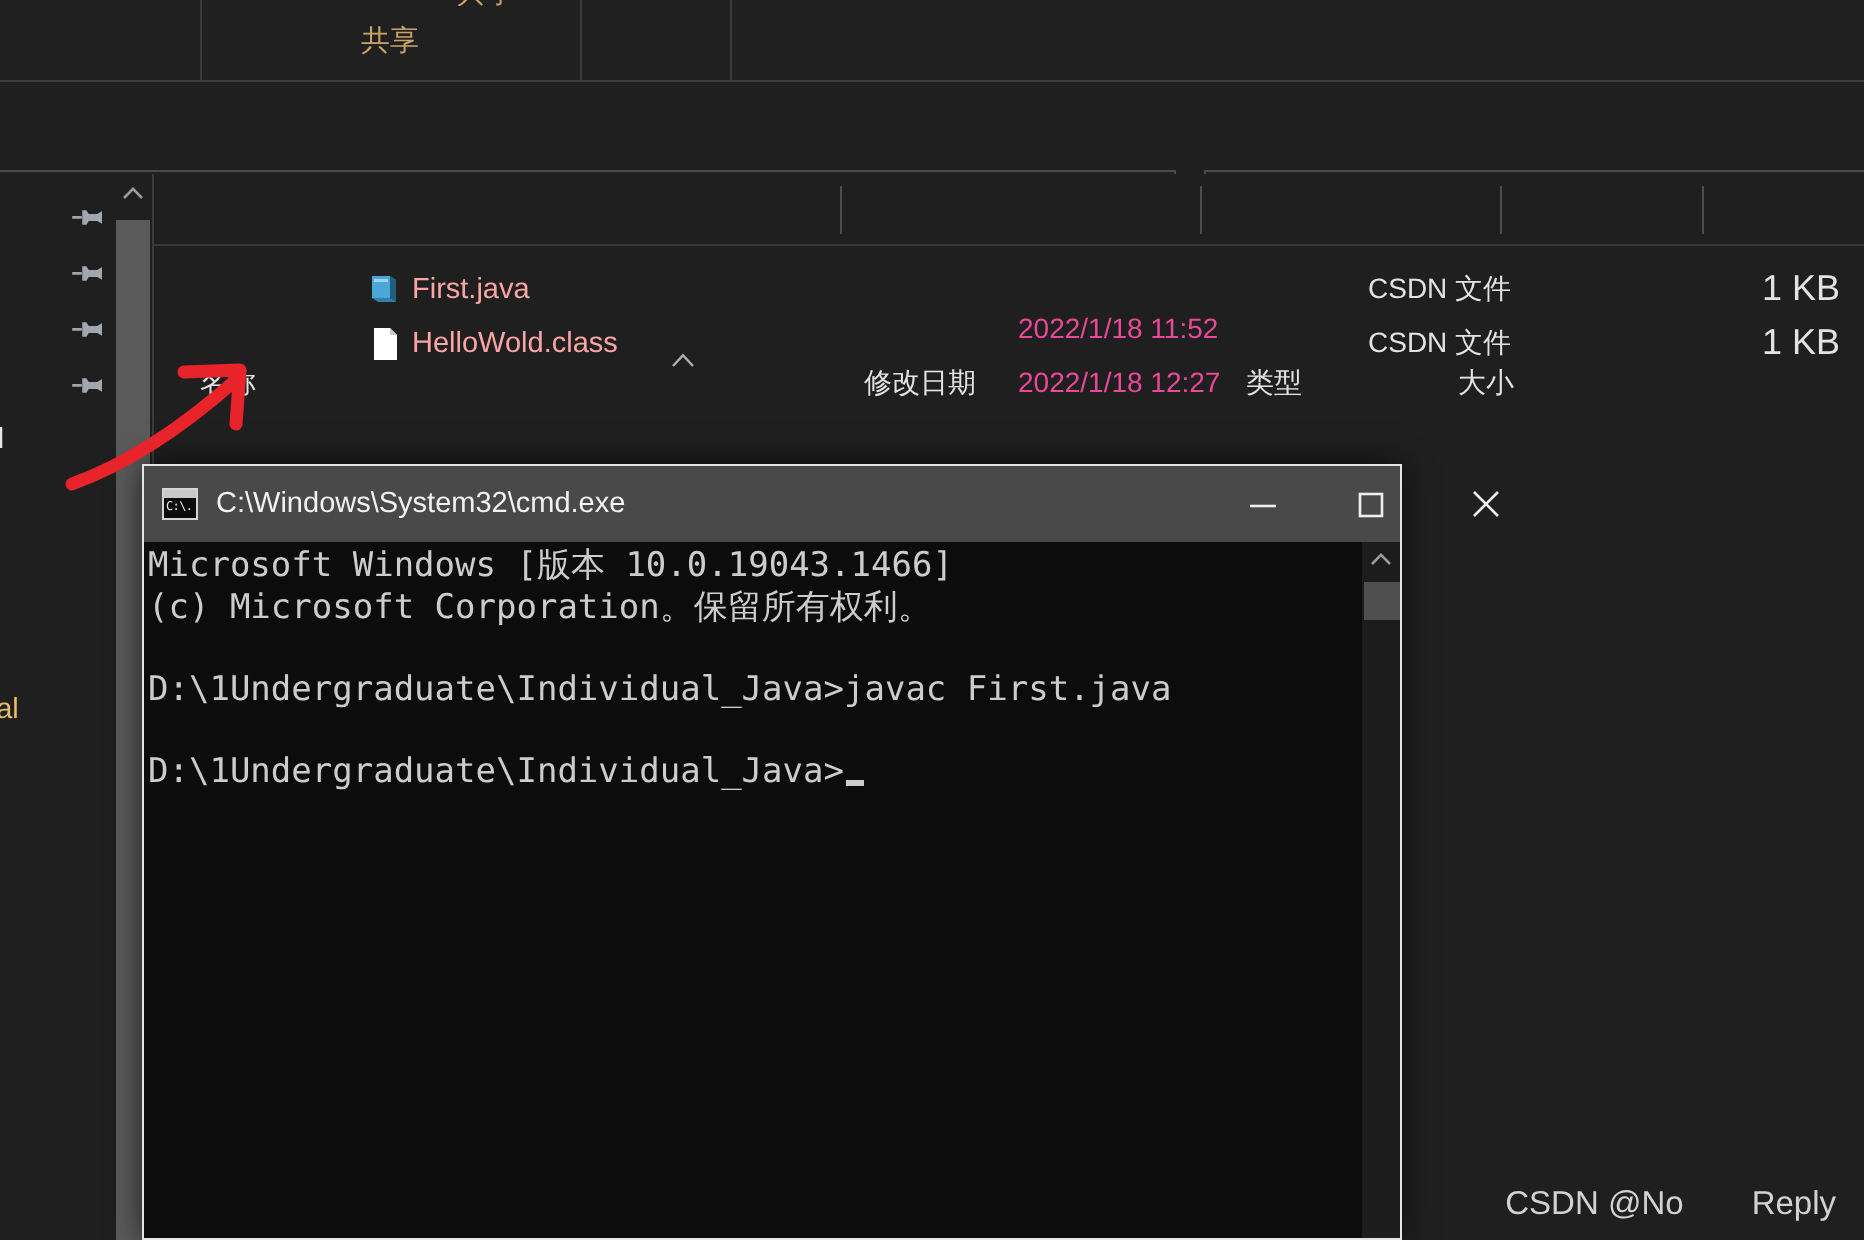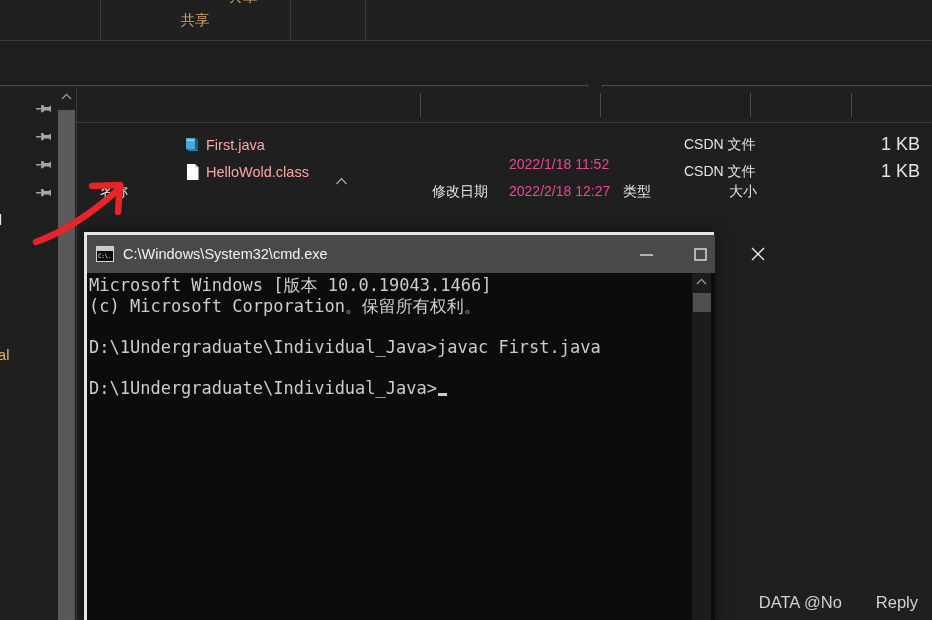--- a/index.html
+++ b/index.html
@@ -70,22 +70,22 @@
     color:#fca5a5;font-size:14.5px;}
   .fdate{position:absolute;left:432px;top:0;height:27px;display:flex;align-items:center;
     color:#ec4899;font-size:14px;margin-top:19px;}
   .ftype{position:absolute;left:607px;top:0;height:27px;display:flex;align-items:center;
     color:#e3e3e3;font-size:14px;}
   .fsize{position:absolute;left:700px;top:0;width:143px;height:27px;display:flex;
     align-items:center;justify-content:flex-end;color:#e3e3e3;font-size:18px;}
   .ficon{position:absolute;left:105px;top:4px;width:20px;height:20px;}
 
   
-  #cmdwin{position:absolute;left:84px;top:232px;width:630px;height:388px;
-    background:#0c0c0c;border:3px solid #e5e5e5;box-sizing:border-box;
+  #cmdwin{position:absolute;left:71px;top:232px;width:630px;height:388px;
+    background:#0c0c0c;border:1px solid #e5e5e5;box-sizing:border-box;
     box-shadow:0 0 14px rgba(0,0,0,.65);}
   .cmd-title{position:absolute;left:0;top:0;width:628px;height:38px;background:#494949;
     display:flex;align-items:center;}
   .cmd-ico{width:18px;height:16px;margin-left:9px;margin-right:9px;background:#0b0b0b;
     border:1px solid #d4d4d4;position:relative;box-sizing:border-box;}
   .cmd-ico:before{content:"";position:absolute;left:0;top:0;right:0;height:4px;background:#c9c9c9;}
   .cmd-ico-t{position:absolute;left:1px;top:5px;color:#e8e8e8;font-size:6px;
     font-family:"DejaVu Sans Mono","Liberation Mono",monospace;line-height:7px;letter-spacing:-0.3px;}
   .cmd-title-text{color:#f2f2f2;font-size:14.5px;}
   .cmd-btn{position:absolute;top:0;height:38px;width:46px;display:flex;align-items:center;
@@ -227,21 +227,21 @@
   </div>
 
   <div class="filerow" style="top:158px;">
     <span class="ficon">
       <svg width="20" height="20" viewBox="0 0 20 20">
         <path d="M5 2 L13 2 L16.5 5.5 L16.5 18 L5 18 Z" fill="#ffffff"></path>
         <path d="M13 2 L16.5 5.5 L13 5.5 Z" fill="#c9c9c9"></path>
       </svg>
     </span>
     <span class="fname">HelloWold.class</span>
-    <span class="fdate">2022/2/18 12:27</span>
+    <span class="fdate">2022/1/18 12:27</span>
     <span class="ftype">CSDN 文件</span>
     <span class="fsize">1 KB</span>
   </div>
 </div>
 
 <div id="cmdwin">
   <div class="cmd-title">
     <span class="cmd-ico">
       <span class="cmd-ico-t">C:\.</span>
     </span>
@@ -282,15 +282,15 @@
     <div class="cmd-sb-thumb"></div>
   </div>
 </div>
 
 <svg id="arrow" viewBox="0 0 200 120">
   <path d="M36 92 Q 75 78 118 40" fill="none" stroke="#e8232a" stroke-width="6.5" stroke-linecap="round"></path>
   <path d="M92 36 L120 35 L118 62" fill="none" stroke="#e8232a" stroke-width="6.5" stroke-linecap="round" stroke-linejoin="round"></path>
 </svg>
 
 <div class="watermark">
-  <span>DATA @No</span>
+  <span>CSDN @No</span>
   <span>Reply</span>
 </div>
 
 </body></html>

